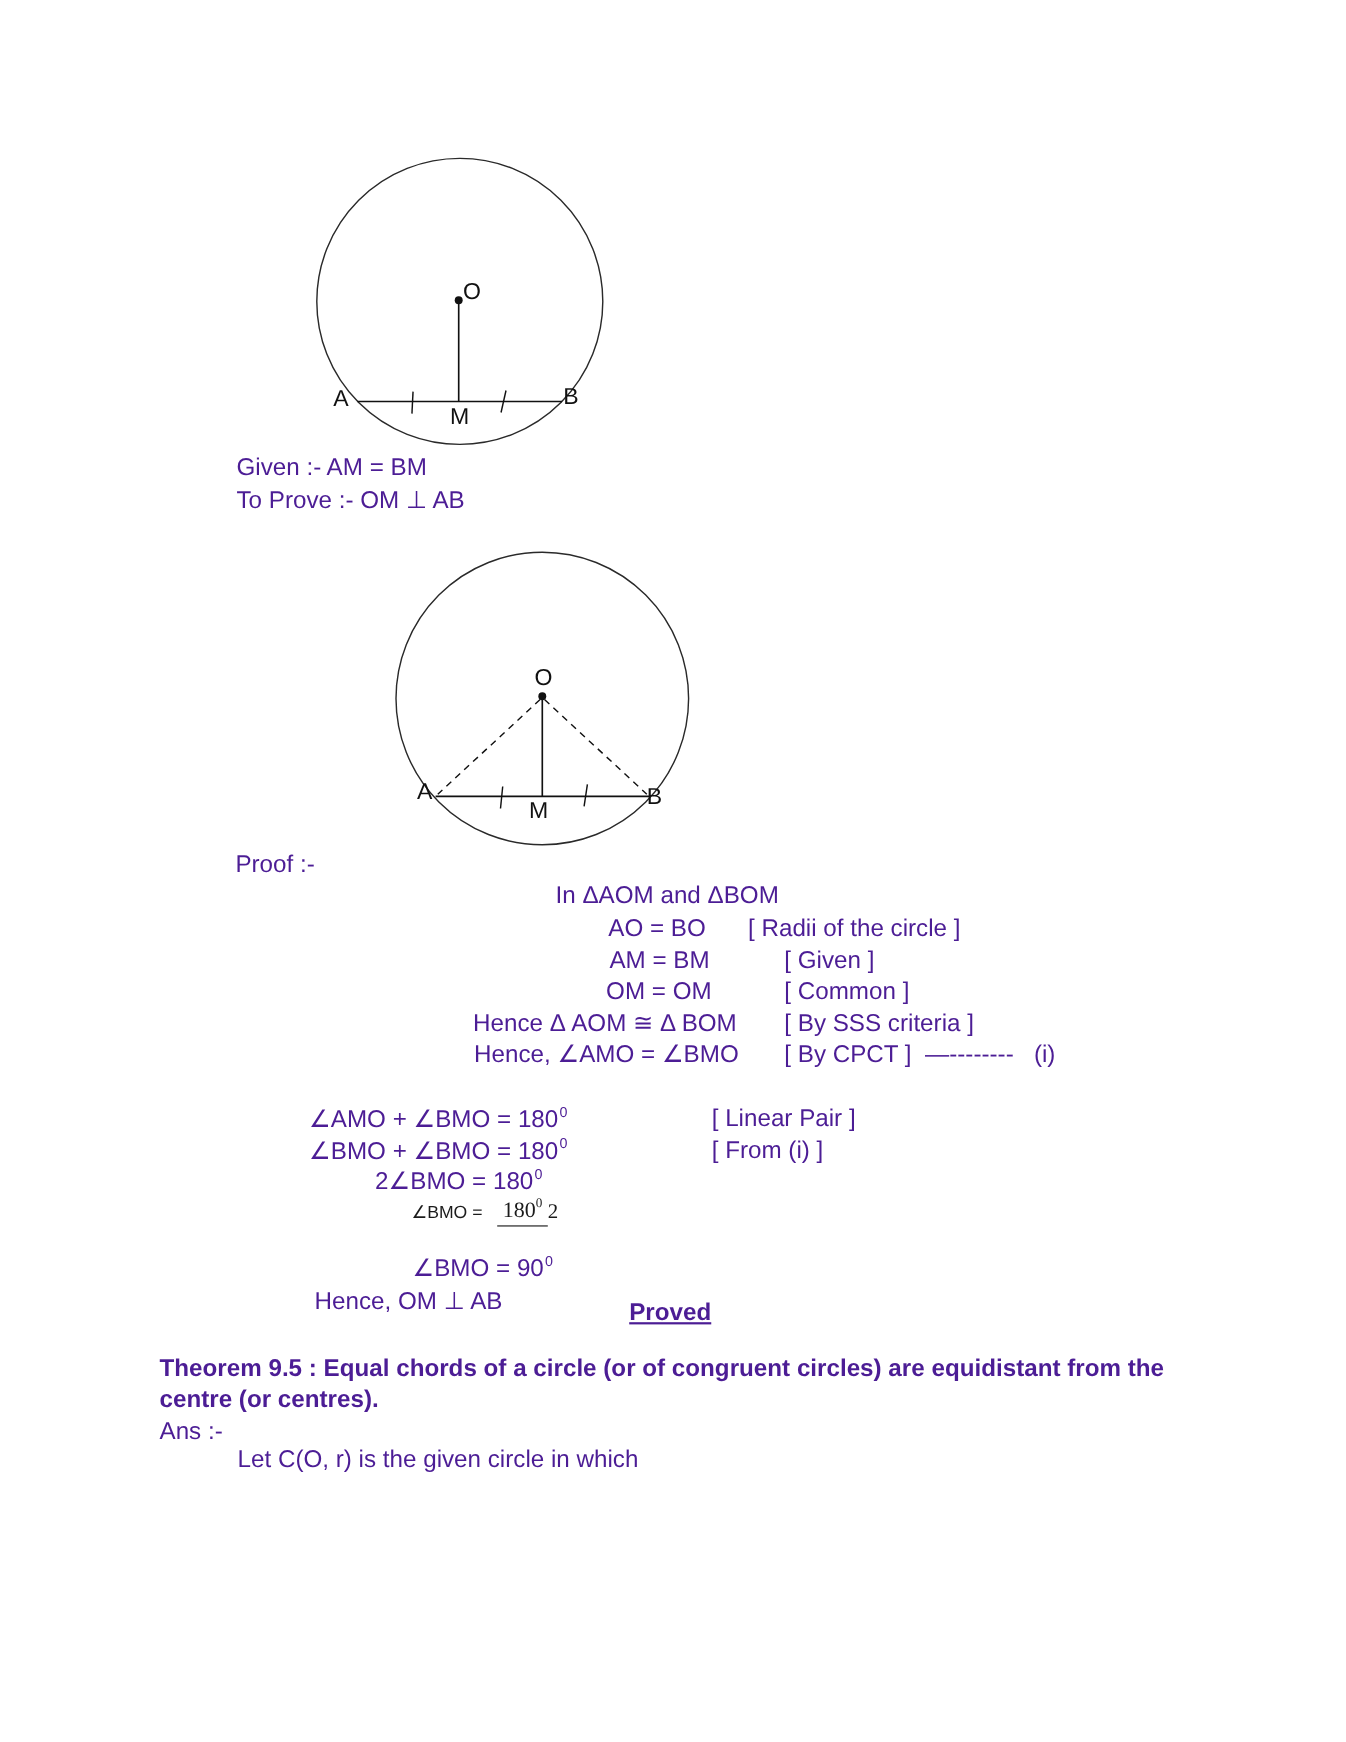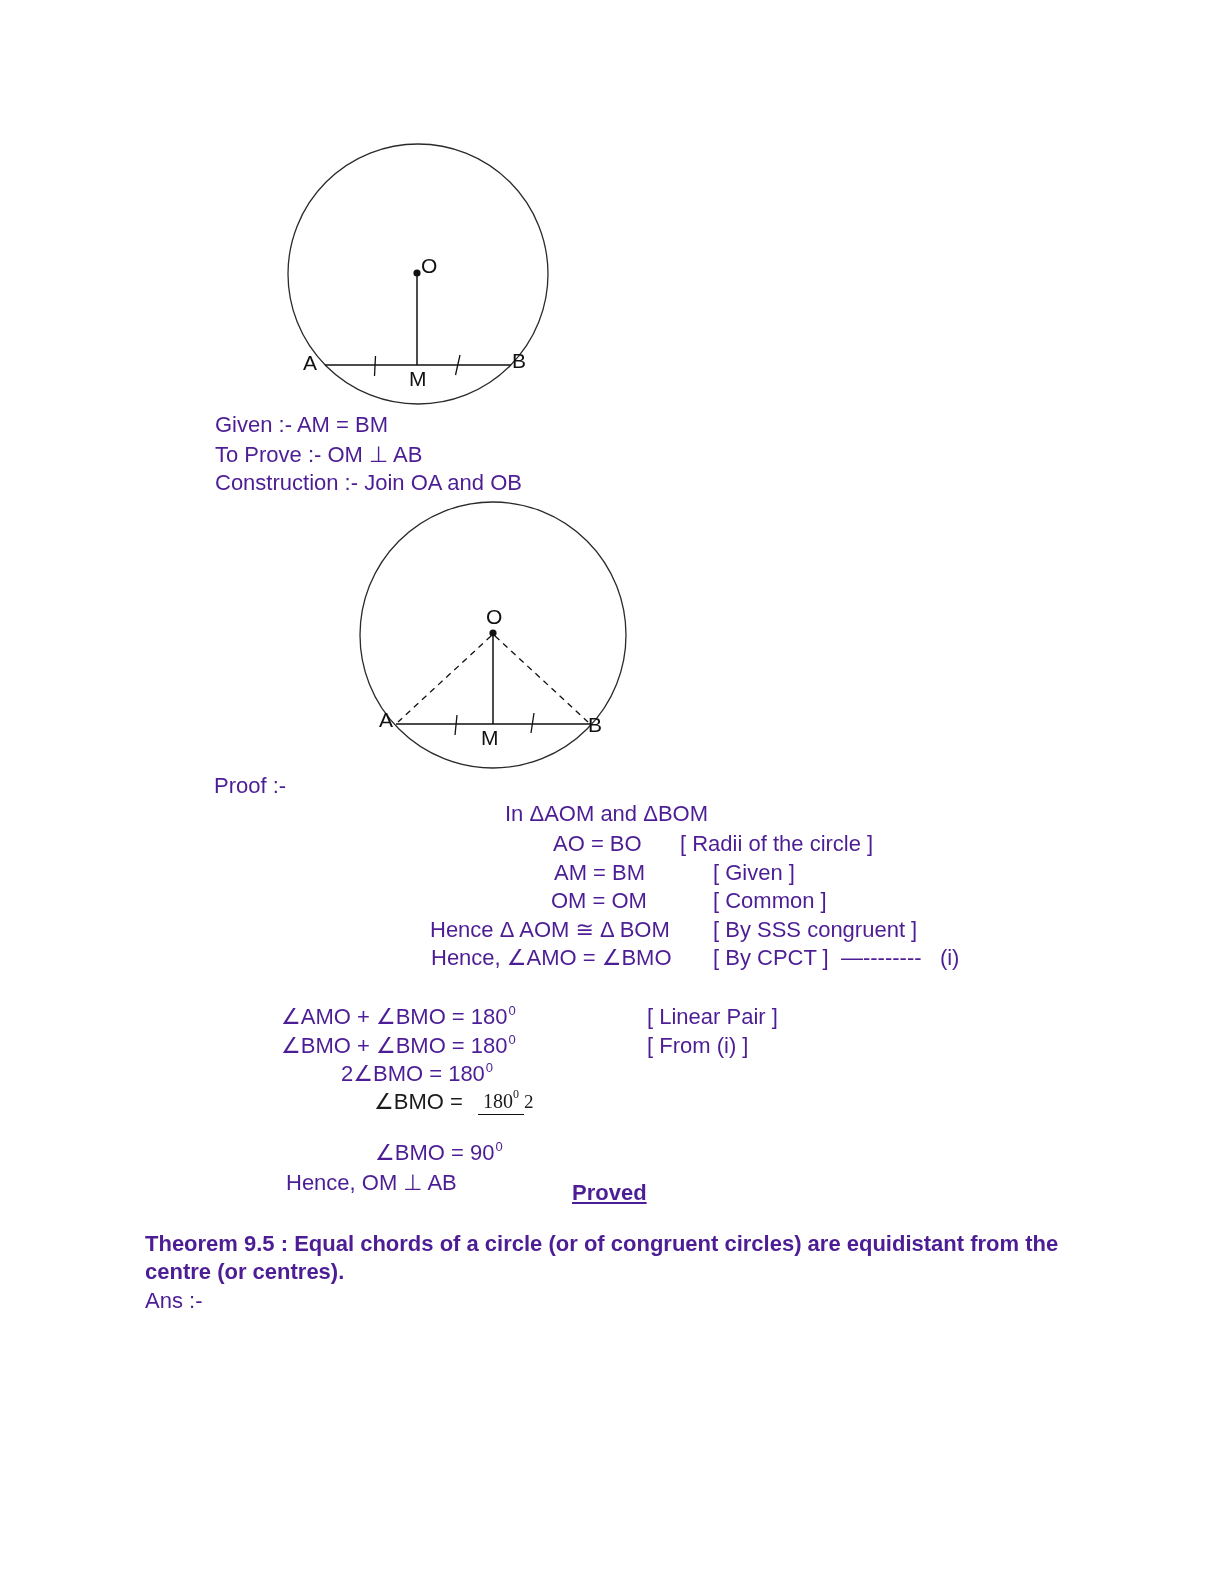--- a/index.html
+++ b/index.html
@@ -30,21 +30,21 @@
     line-height:1;
     color:#111;
     white-space:pre;
   }
   .frac-row{
     position:absolute;
     display:flex;
     align-items:center;
     gap:9px;
   }
-  .frac-row .pre{font-size:22px;white-space:pre;}
+  .frac-row .pre{font-size:16px;white-space:pre;}
   .frac{
     display:inline-flex;
     flex-direction:row;
     align-items:center;
     font-family:Liberation Serif, serif;
   }
   .frac-num{
     border-bottom:1.6px solid #111;
     padding:0 5px 1px 5px;
     font-size:20px;
@@ -68,21 +68,20 @@
       <line x1="190" y1="220" x2="185.5" y2="240" stroke="#111" stroke-width="1.3"></line>
     </svg>
     <span class="lbl" style="left:151px; top:120px;">O</span>
     <span class="lbl" style="left:33px;  top:217px;">A</span>
     <span class="lbl" style="left:242px; top:215px;">B</span>
     <span class="lbl" style="left:139px; top:233px;">M</span>
   </div>
 
   <span class="t" style="left:215px; top:412px;">Given :- AM = BM</span>
   <span class="t" style="left:215px; top:442px;">To Prove :- OM ⊥ AB</span>
-  <span class="t" style="left:215px; top:470px;">Construction :- Join OA and OB</span>
 
   <div class="diagram" style="left:350px; top:495px; width:300px; height:292px;">
     <svg width="300" height="292" viewBox="0 0 300 292">
       <circle cx="143" cy="140" r="133" fill="none" stroke="#2a2a2a" stroke-width="1.3"></circle>
       <circle cx="143" cy="138" r="3.6" fill="#111"></circle>
       <line x1="141" y1="141" x2="48" y2="227" stroke="#111" stroke-width="1.3" stroke-dasharray="6 5"></line>
       <line x1="145" y1="141" x2="238" y2="227" stroke="#111" stroke-width="1.3" stroke-dasharray="6 5"></line>
       <line x1="143" y1="141" x2="143" y2="229" stroke="#111" stroke-width="1.5"></line>
       <line x1="46" y1="229" x2="240" y2="229" stroke="#111" stroke-width="1.5"></line>
       <line x1="107" y1="220" x2="105" y2="240" stroke="#111" stroke-width="1.3"></line>
@@ -100,21 +99,21 @@
   <span class="t" style="left:553px; top:831px;">AO = BO</span>
   <span class="t" style="left:680px; top:831px;">[ Radii of the circle ]</span>
 
   <span class="t" style="left:554px; top:860px;">AM = BM</span>
   <span class="t" style="left:713px; top:860px;">[ Given ]</span>
 
   <span class="t" style="left:551px; top:888px;">OM = OM</span>
   <span class="t" style="left:713px; top:888px;">[ Common ]</span>
 
   <span class="t" style="left:430px; top:917px;">Hence Δ AOM ≅ Δ BOM</span>
-  <span class="t" style="left:713px; top:917px;">[ By SSS congruent ]</span>
+  <span class="t" style="left:713px; top:917px;">[ By SSS criteria ]</span>
 
   <span class="t" style="left:431px; top:945px;">Hence, ∠AMO = ∠BMO</span>
   <span class="t" style="left:713px; top:945px;">[ By CPCT ]  —--------   (i)</span>
 
   <span class="t" style="left:281px; top:1004px;"><span>∠AMO + ∠BMO = 180</span><sup class="deg">0</sup></span>
   <span class="t" style="left:647px; top:1004px;">[ Linear Pair ]</span>
 
   <span class="t" style="left:281px; top:1033px;"><span>∠BMO + ∠BMO = 180</span><sup class="deg">0</sup></span>
   <span class="t" style="left:647px; top:1033px;">[ From (i) ]</span>
 
@@ -129,14 +128,15 @@
   </div>
 
   <span class="t" style="left:375px; top:1140px;"><span>∠BMO = 90</span><sup class="deg">0</sup></span>
 
   <span class="t" style="left:286px; top:1170px;">Hence, OM ⊥ AB</span>
   <span class="t proved" style="left:572px; top:1170px;margin-top:10px;">Proved</span>
 
   <span class="t bold" style="left:145px; top:1231px;">Theorem 9.5 : Equal chords of a circle (or of congruent circles) are equidistant from the</span>
   <span class="t bold" style="left:145px; top:1259px;">centre (or centres).</span>
   <span class="t" style="left:145px; top:1288px;">Ans :-</span>
+  <span class="t" style="left:216px; top:1314px;">Let C(O, r) is the given circle in which</span>
 
 </div>
 
 </body></html>

